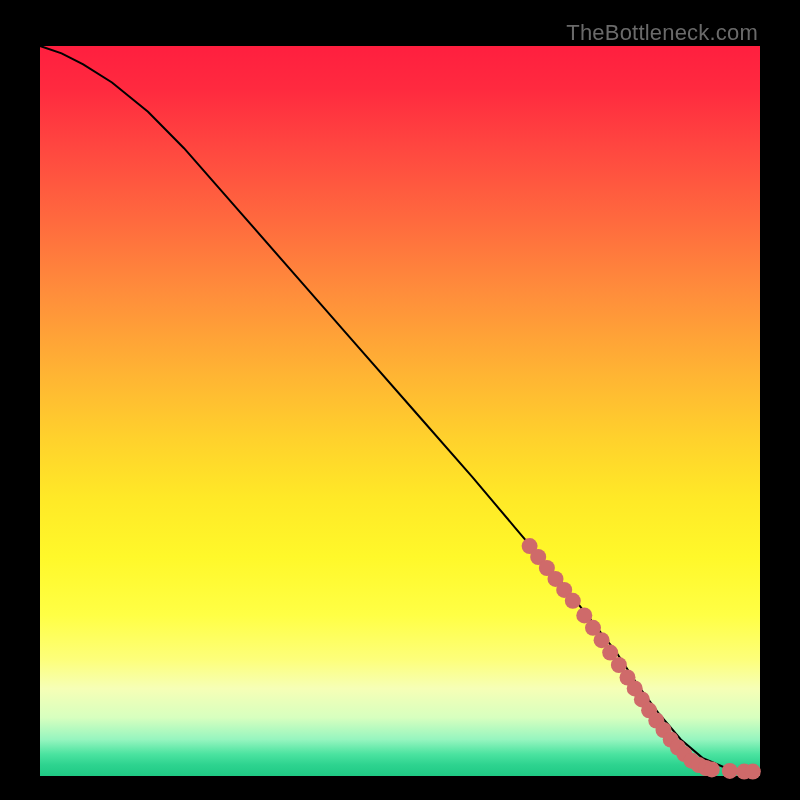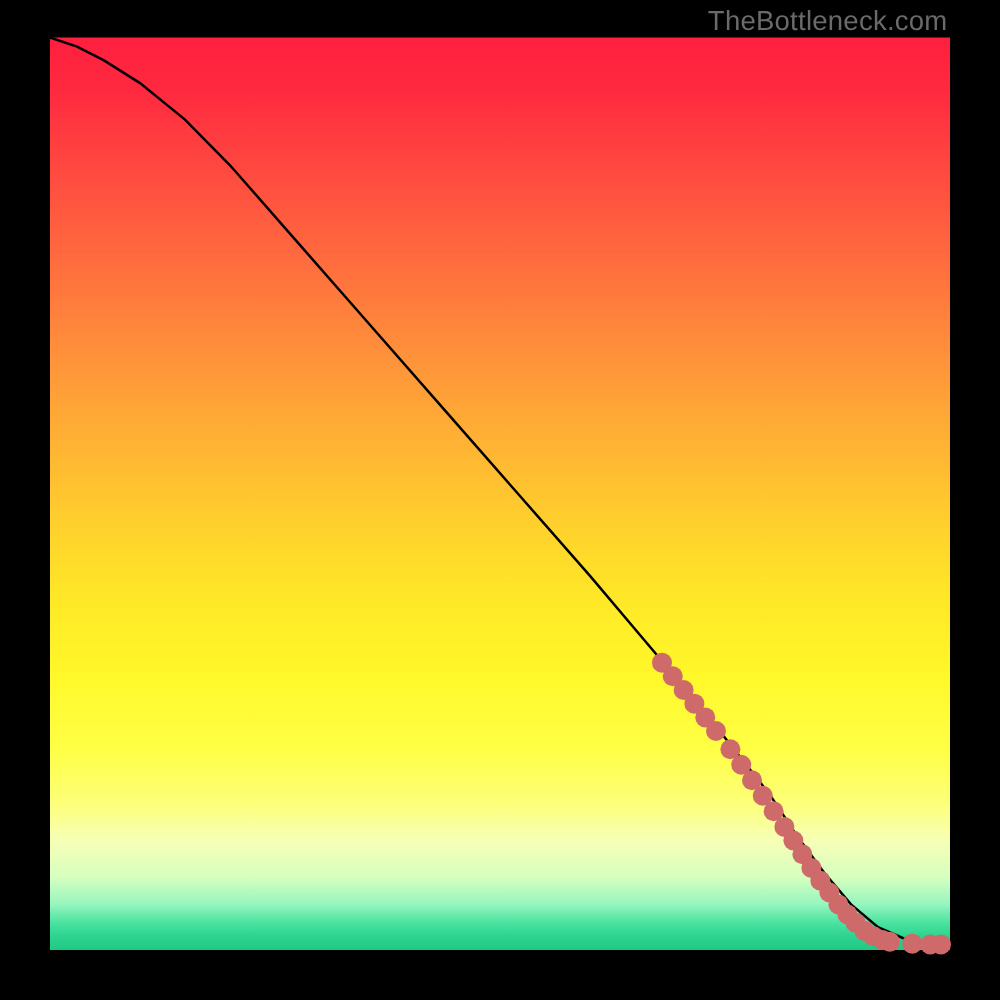--- a/index.html
+++ b/index.html
@@ -6,21 +6,21 @@
     margin: 0;
     padding: 0;
     width: 800px;
     height: 800px;
     background: #000;
     overflow: hidden;
   }
   .frame {
     position: absolute;
     left: 0;
-    top: 0;
+    top: 16px;
     width: 800px;
     height: 616px;
     background: #000;
   }
   .plot-area {
     position: absolute;
     left: 40px;
     top: 30px;
     width: 720px;
     height: 730px;

